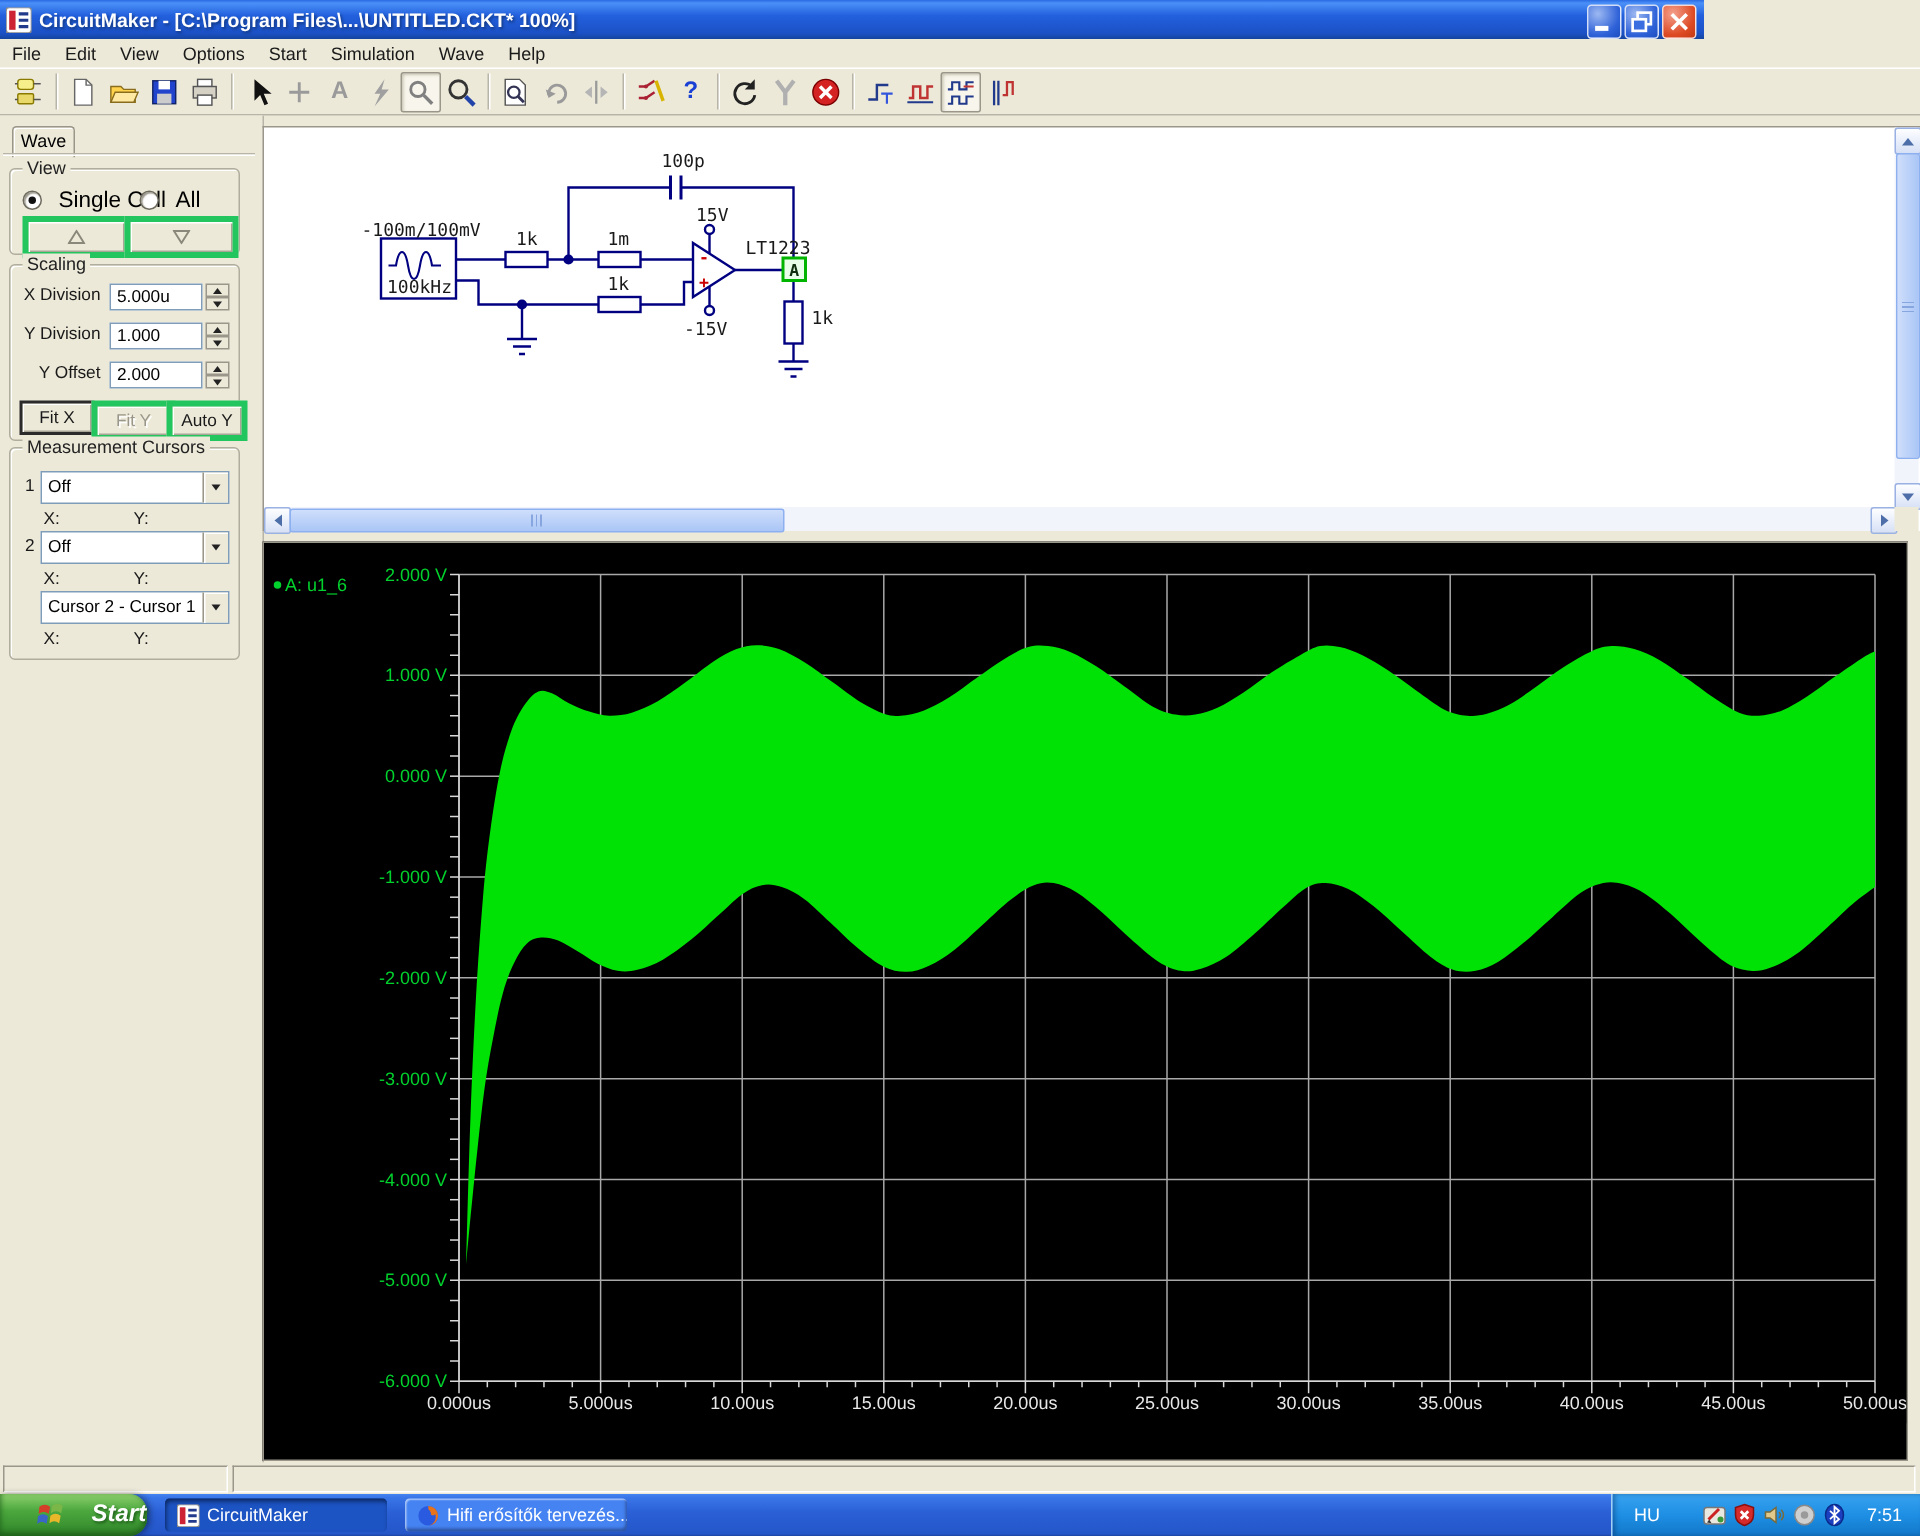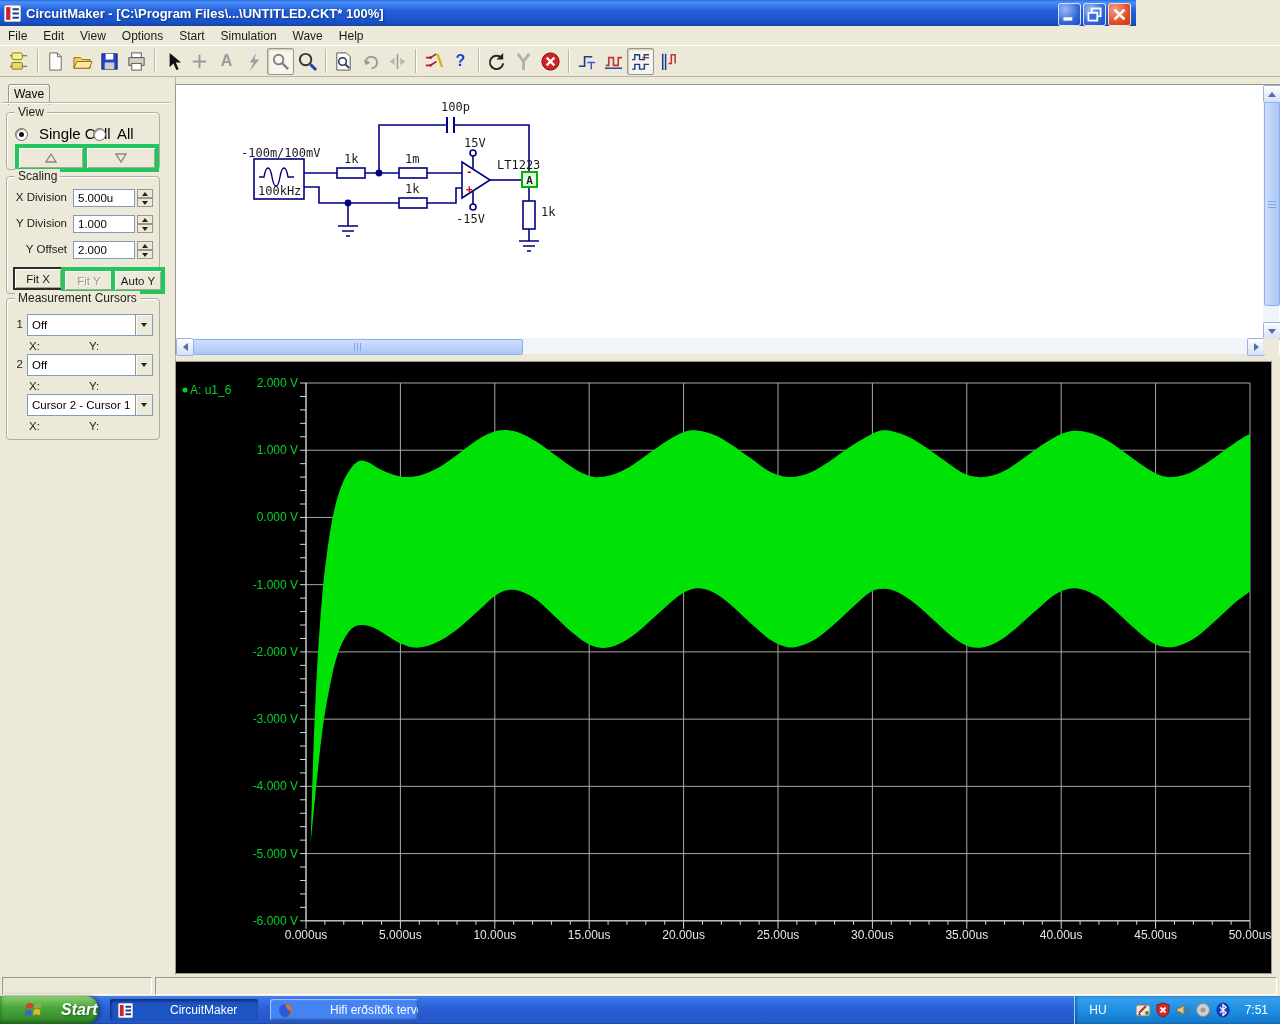--- a/index.html
+++ b/index.html
@@ -71,21 +71,21 @@
   
   #statusbar{left:0;top:975px;width:1280px;height:21px;background:#ece9d8;}
   .scell{position:absolute;top:2px;height:16px;border:1px solid;border-color:#9a978a #fff #fff #9a978a;}
   #taskbar{left:0;top:996px;width:1280px;height:28px;
     background:linear-gradient(180deg,#4584f2 0%,#3a76e8 8%,#2a5fd6 45%,#2456c8 95%,#1c449f 100%);display:flex;align-items:center;}
   #startbtn{width:98px;height:28px;border-radius:0 12px 12px 0;display:flex;align-items:center;padding-left:24px;box-sizing:border-box;
     background:linear-gradient(180deg,#8ed06e 0%,#4ca83e 40%,#348a2c 90%,#2c7a26 100%);
     box-shadow:inset 0 -2px 4px #1e5e1a,2px 0 4px rgba(0,0,0,.4);gap:12px;}
   #startbtn .slab{color:#fff;font-size:16px;font-weight:bold;font-style:italic;margin-left:5px;text-shadow:1px 1px 2px #1e5e1a;}
   .task{height:22px;margin-left:12px;border-radius:3px;display:flex;align-items:center;color:#fff;font-size:12px;padding:0 8px;width:132px;
-    background:#4583f2;box-shadow:inset 1px 1px 1px rgba(255,255,255,.55),inset -1px -2px 2px rgba(0,0,30,.35);white-space:nowrap;overflow:hidden;gap:32px;}
+    background:#4583f2;box-shadow:inset 1px 1px 1px rgba(255,255,255,.55),inset -1px -2px 2px rgba(0,0,30,.35);white-space:nowrap;overflow:hidden;}
   .task.active{background:#1d54c4;box-shadow:inset 1px 2px 3px #0c2a66;}
   .task svg{width:15px;height:15px;margin-right:5px;flex:none;}
   #tray{position:absolute;right:0;top:0;height:28px;display:flex;align-items:center;padding:0 12px 0 14px;
     background:linear-gradient(180deg,#39a2ef 0%,#1e8fe4 50%,#1277c8 100%);border-left:1px solid #9fd0f2;box-shadow:inset 2px 0 3px rgba(0,30,80,.35);}
   #tray .lang{color:#fff;font-size:12px;margin-right:28px;}
   #tray .ticons{display:flex;gap:4px;align-items:center;margin-right:14px;}
   #tray .ticons svg{width:16px;height:16px;}
   #tray .clock{color:#fff;font-size:12px;}
   text{font-family:"Liberation Sans",sans-serif;}
   .schemtext{font-family:"DejaVu Sans Mono",monospace;}

